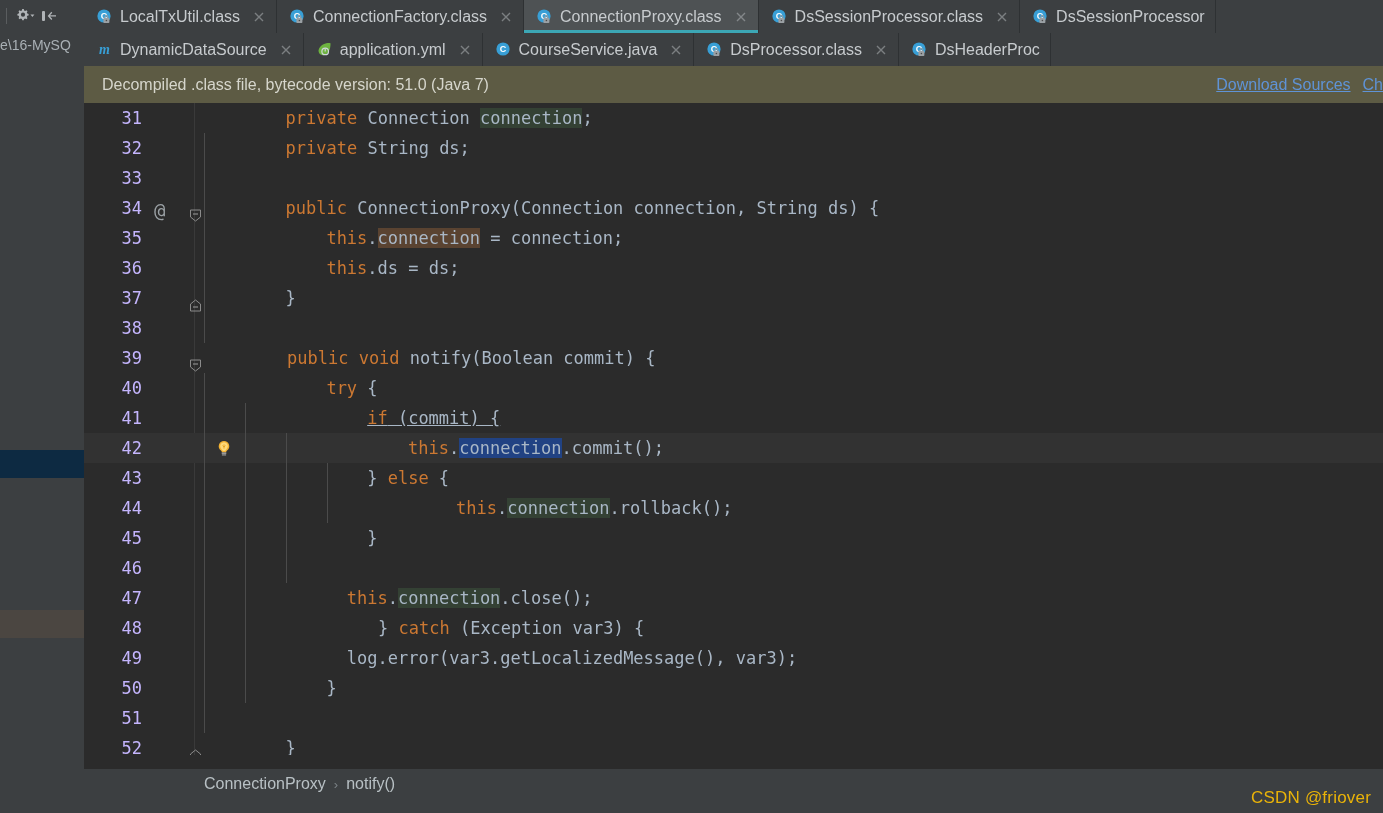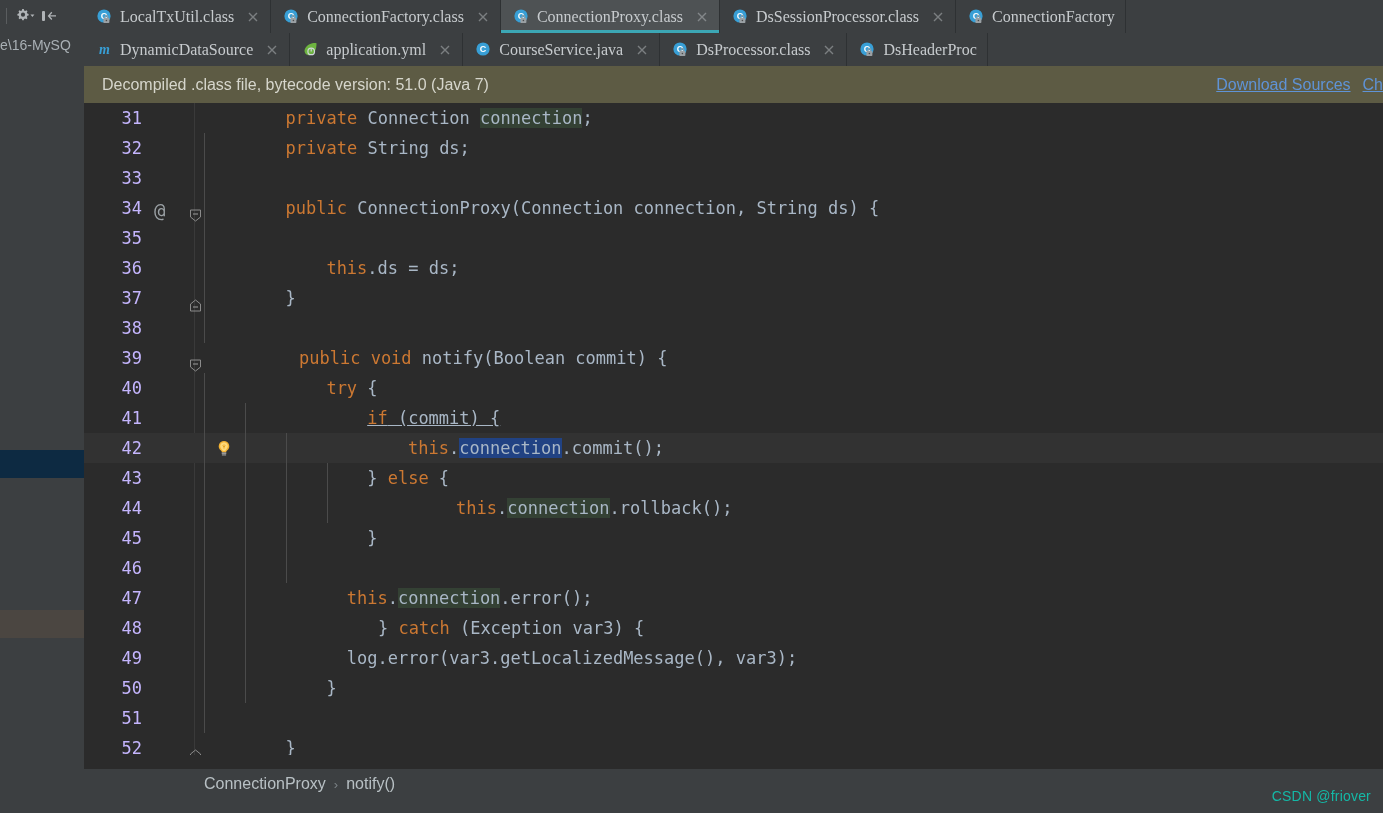--- a/index.html
+++ b/index.html
@@ -115,21 +115,21 @@
   }
   .tab-icon {
     width: 17px; height: 17px;
     margin-right: 7px;
     flex: 0 0 auto;
     position: relative;
   }
   .tab-label {
     color: #c7cbce;
     font-size: 16px;
-    font-family: Liberation Serif, serif;
+    font-family: Liberation Sans, sans-serif;
     white-space: nowrap;
   }
   .tab-close {
     margin-left: 12px;
     width: 14px; height: 14px;
     flex: 0 0 auto;
     opacity: .55;
   }
 
   
@@ -262,22 +262,22 @@
   
   #status-strip {
     position: absolute;
     left: 0; top: 799px;
     width: 1383px; height: 14px;
     background: #3c3f41;
   }
   #watermark {
     position: absolute;
     right: 12px; top: 788px;
-    color: #14b8a6;
-    font-size: 14px;
+    color: #eab308;
+    font-size: 17px;
     font-family: "Liberation Sans", sans-serif;
     letter-spacing: .2px;
   }
 </style>
 </head>
 <body>
 
 <div id="app">
 
   <div id="left-panel">
@@ -357,21 +357,21 @@
               <path d="M3 3 L11 11 M11 3 L3 11" stroke="#b0b4b7" stroke-width="1.4"></path>
             </svg></span>
         </div><div class="tab">
           <span class="tab-icon"><svg viewBox="0 0 17 17" width="17" height="17">
               <circle cx="8" cy="8" r="6.6" fill="#389fd6"></circle>
               <text x="8" y="11.4" text-anchor="middle" font-size="9" font-family="Liberation Sans, sans-serif" font-weight="bold" fill="#ffffff">C</text>
               <rect x="7.4" y="10.1" width="6" height="5" rx=".8" fill="#9aa0a4"></rect>
               <path d="M9 10.1v-1.2a1.4 1.4 0 0 1 2.8 0v1.2" fill="none" stroke="#9aa0a4" stroke-width="1.1"></path>
               <circle cx="10.4" cy="12.5" r=".8" fill="#4b4b4b"></circle>
             </svg></span>
-          <span class="tab-label">ConnectionFactory</span>
+          <span class="tab-label">DsSessionProcessor</span>
         </div></div>
     <div class="tab-row" id="tab-row-2"><div class="tab">
           <span class="tab-icon"><svg viewBox="0 0 17 17" width="17" height="17">
               <text x="8.5" y="13" text-anchor="middle" font-size="14" font-family="Liberation Serif, serif" font-style="italic" font-weight="bold" fill="#389fd6">m</text>
             </svg></span>
           <span class="tab-label">DynamicDataSource</span>
           <span class="tab-close"><svg viewBox="0 0 14 14" width="14" height="14">
               <path d="M3 3 L11 11 M11 3 L3 11" stroke="#b0b4b7" stroke-width="1.4"></path>
             </svg></span>
         </div><div class="tab">
@@ -427,45 +427,45 @@
     <div id="editor">
       <div id="gutter-line"></div>
       <div id="code-lines">
           <div class="code-line"><span class="lineno">31</span><span class="code-text" style="left: 201.6px;"><span class="kw">private </span><span class="txt">Connection </span><span class="hl-read">connection</span><span class="txt">;</span></span></div>
           <div class="code-line"><span class="lineno">32</span><span class="code-text" style="left: 201.6px;"><span class="kw">private </span><span class="txt">String ds;</span></span></div>
           <div class="code-line"><span class="lineno">33</span><span class="code-text" style="left: 120px;"></span></div>
           <div class="code-line"><span class="lineno">34</span><span class="code-text" style="left: 201.6px;"><span class="kw">public </span><span class="txt">ConnectionProxy(Connection connection, String ds) {</span></span><span class="gm" style="left: 70px; top: 2px; color: rgb(154, 160, 164); font-size: 19px; font-family: &quot;DejaVu Sans Mono&quot;, monospace;">@</span><span class="fold" style="top: 8px;"><svg viewBox="0 0 13 13" width="13" height="13">
                 <path d="M1.5 1h10v7l-5 4-5-4z" fill="none" stroke="#8b8b8b" stroke-width="1"></path>
                 <path d="M4 5h5" stroke="#8b8b8b" stroke-width="1.2"></path>
               </svg></span></div>
-          <div class="code-line"><span class="lineno">35</span></div>
+          <div class="code-line"><span class="lineno">35</span><span class="code-text" style="left: 242.4px;"><span class="kw">this</span><span class="txt">.</span><span class="hl-write">connection</span><span class="txt"> = connection;</span></span></div>
           <div class="code-line"><span class="lineno">36</span><span class="code-text" style="left: 242.4px;"><span class="kw">this</span><span class="txt">.ds = ds;</span></span></div>
           <div class="code-line"><span class="lineno">37</span><span class="code-text" style="left: 201.6px;"><span class="txt">}</span></span><span class="fold" style="top: 8px;"><svg viewBox="0 0 13 13" width="13" height="13">
                 <path d="M1.5 12h10V5l-5-4-5 4z" fill="none" stroke="#8b8b8b" stroke-width="1"></path>
                 <path d="M4 8h5" stroke="#8b8b8b" stroke-width="1.2"></path>
               </svg></span></div>
           <div class="code-line"><span class="lineno">38</span><span class="code-text" style="left: 120px;"></span></div>
-          <div class="code-line"><span class="lineno">39</span><span class="code-text" style="left: 215px; text-align: center;"><span class="kw">public void </span><span class="txt">notify(Boolean commit) {</span></span><span class="fold" style="top: 8px;"><svg viewBox="0 0 13 13" width="13" height="13">
+          <div class="code-line"><span class="lineno">39</span><span class="code-text" style="left: 203px; text-align: center;"><span class="kw">public void </span><span class="txt">notify(Boolean commit) {</span></span><span class="fold" style="top: 8px;"><svg viewBox="0 0 13 13" width="13" height="13">
                 <path d="M1.5 1h10v7l-5 4-5-4z" fill="none" stroke="#8b8b8b" stroke-width="1"></path>
                 <path d="M4 5h5" stroke="#8b8b8b" stroke-width="1.2"></path>
               </svg></span></div>
           <div class="code-line"><span class="lineno">40</span><span class="code-text" style="left: 242.4px;"><span class="kw">try</span><span class="txt"> {</span></span></div>
           <div class="code-line"><span class="lineno">41</span><span class="code-text" style="left: 283.2px; text-decoration: underline;"><span class="kw">if</span><span class="txt"> (commit) {</span></span></div>
           <div class="code-line caret-row"><span class="lineno">42</span><span class="code-text" style="left: 324px;"><span class="kw">this</span><span class="txt">.</span><span class="hl-sel">connection</span><span class="txt">.commit();</span></span><span class="gm" style="left: 130px; top: 5px; width: 20px; height: 20px;"><svg viewBox="0 0 20 20" width="20" height="20">
                 <path d="M10 2a5.2 5.2 0 0 0-3.1 9.4c.6.5.9 1.1 1 1.8h4.2c.1-.7.4-1.3 1-1.8A5.2 5.2 0 0 0 10 2z" fill="#f5b333"></path>
                 <path d="M10 3.3a4 4 0 0 0-2.3 7.2c.6.4.9 1 1 1.6h2.6c.1-.6.4-1.2 1-1.6A4 4 0 0 0 10 3.3z" fill="#ffd97a"></path>
                 <rect x="7.7" y="13.4" width="4.6" height="1.5" fill="#a3a3a3"></rect>
                 <rect x="7.9" y="15.2" width="4.2" height="1.4" fill="#8d8d8d"></rect>
                 <path d="M10 5.4v4.2M8.6 6.6 10 8l1.4-1.4" fill="none" stroke="#e8a21d" stroke-width=".9"></path>
               </svg></span></div>
           <div class="code-line"><span class="lineno">43</span><span class="code-text" style="left: 283.2px;"><span class="txt">} </span><span class="kw">else</span><span class="txt"> {</span></span></div>
           <div class="code-line"><span class="lineno">44</span><span class="code-text" style="left: 324px; margin-left: 48px;"><span class="kw">this</span><span class="txt">.</span><span class="hl-read">connection</span><span class="txt">.rollback();</span></span></div>
           <div class="code-line"><span class="lineno">45</span><span class="code-text" style="left: 283.2px;"><span class="txt">}</span></span></div>
           <div class="code-line"><span class="lineno">46</span><span class="code-text" style="left: 120px;"></span></div>
-          <div class="code-line"><span class="lineno">47</span><span class="code-text" style="left: 262.8px;"><span class="kw">this</span><span class="txt">.</span><span class="hl-read">connection</span><span class="txt">.error();</span></span></div>
+          <div class="code-line"><span class="lineno">47</span><span class="code-text" style="left: 262.8px;"><span class="kw">this</span><span class="txt">.</span><span class="hl-read">connection</span><span class="txt">.close();</span></span></div>
           <div class="code-line"><span class="lineno">48</span><span class="code-text" style="left: 258px; margin-left: 36px;"><span class="txt">} </span><span class="kw">catch</span><span class="txt"> (Exception var3) {</span></span></div>
           <div class="code-line"><span class="lineno">49</span><span class="code-text" style="left: 262.8px;"><span class="txt">log.error(var3.getLocalizedMessage(), var3);</span></span></div>
           <div class="code-line"><span class="lineno">50</span><span class="code-text" style="left: 242.4px;"><span class="txt">}</span></span></div>
           <div class="code-line"><span class="lineno">51</span><span class="code-text" style="left: 120px;"></span></div>
           <div class="code-line"><span class="lineno">52</span><span class="code-text" style="left: 201.6px;"><span class="txt">}</span></span><span class="fold" style="top: 8px;"><svg viewBox="0 0 13 13" width="13" height="13">
                 <path d="M1.5 12h10V5l-5-4-5 4z" fill="none" stroke="#8b8b8b" stroke-width="1"></path>
                 <path d="M4 8h5" stroke="#8b8b8b" stroke-width="1.2"></path>
               </svg></span></div>
         </div>
     <div class="indent-guide" style="left: 120px; top: 30px; height: 210px; bottom: auto;"></div>

